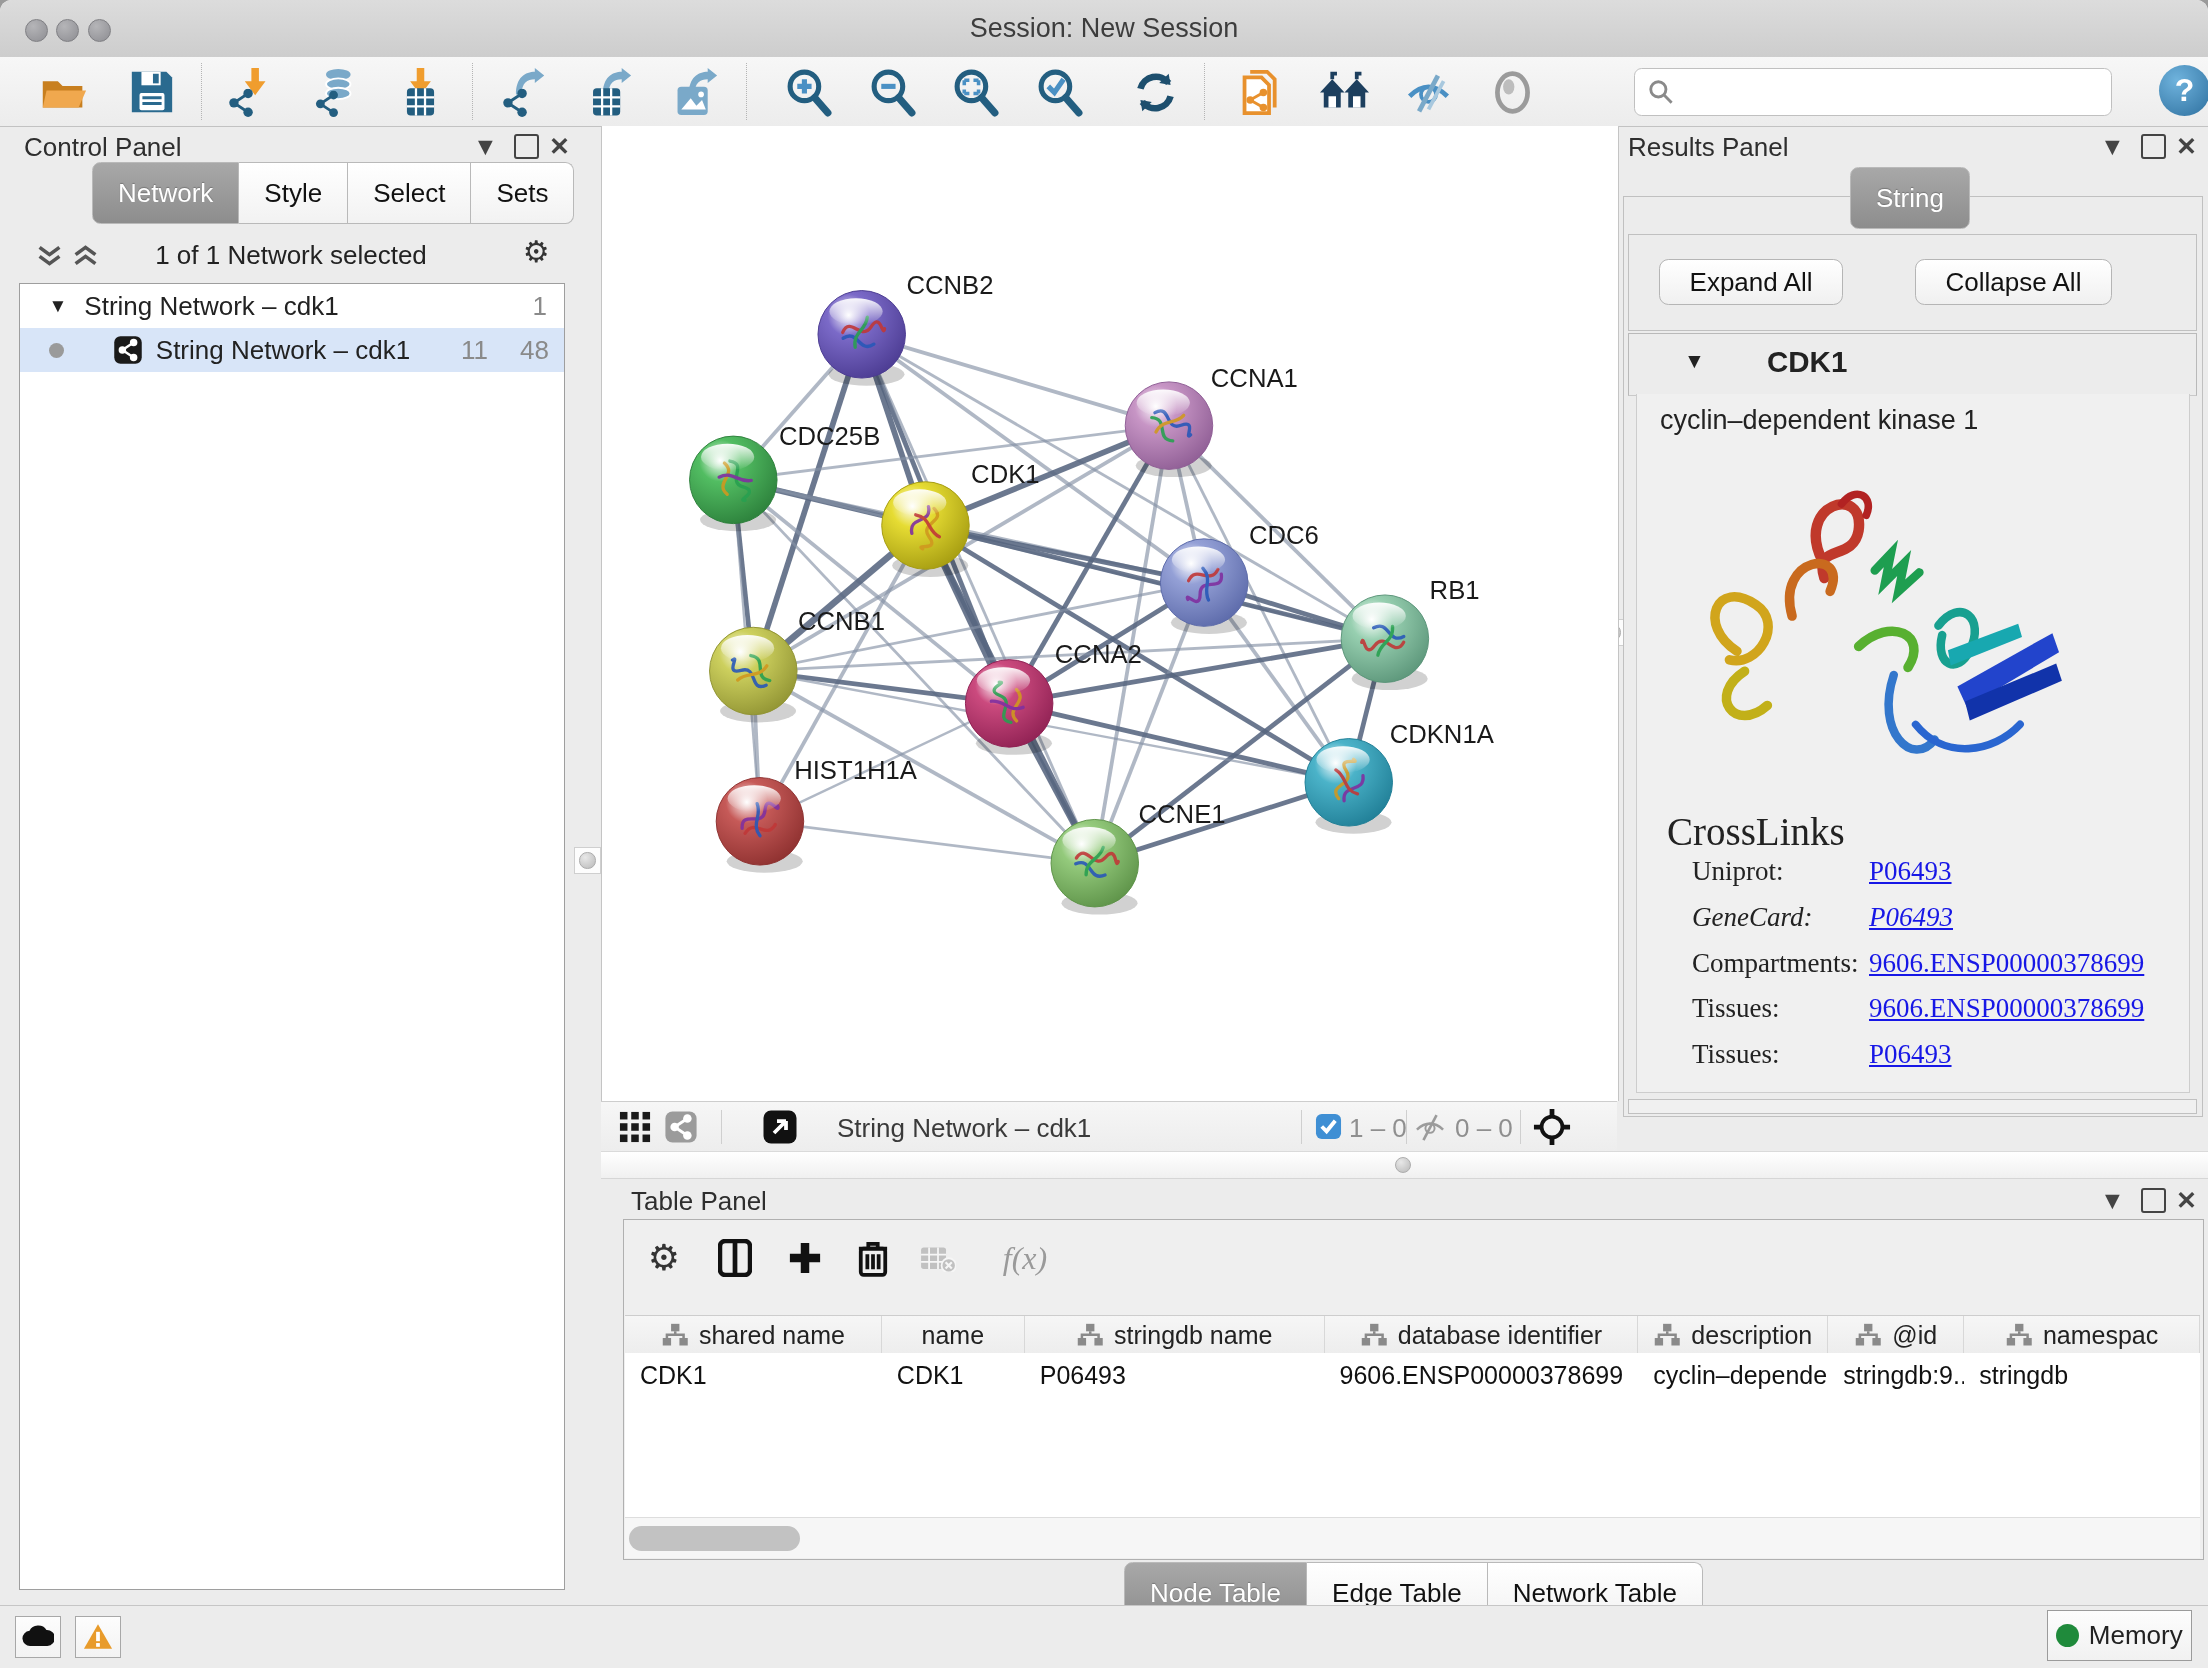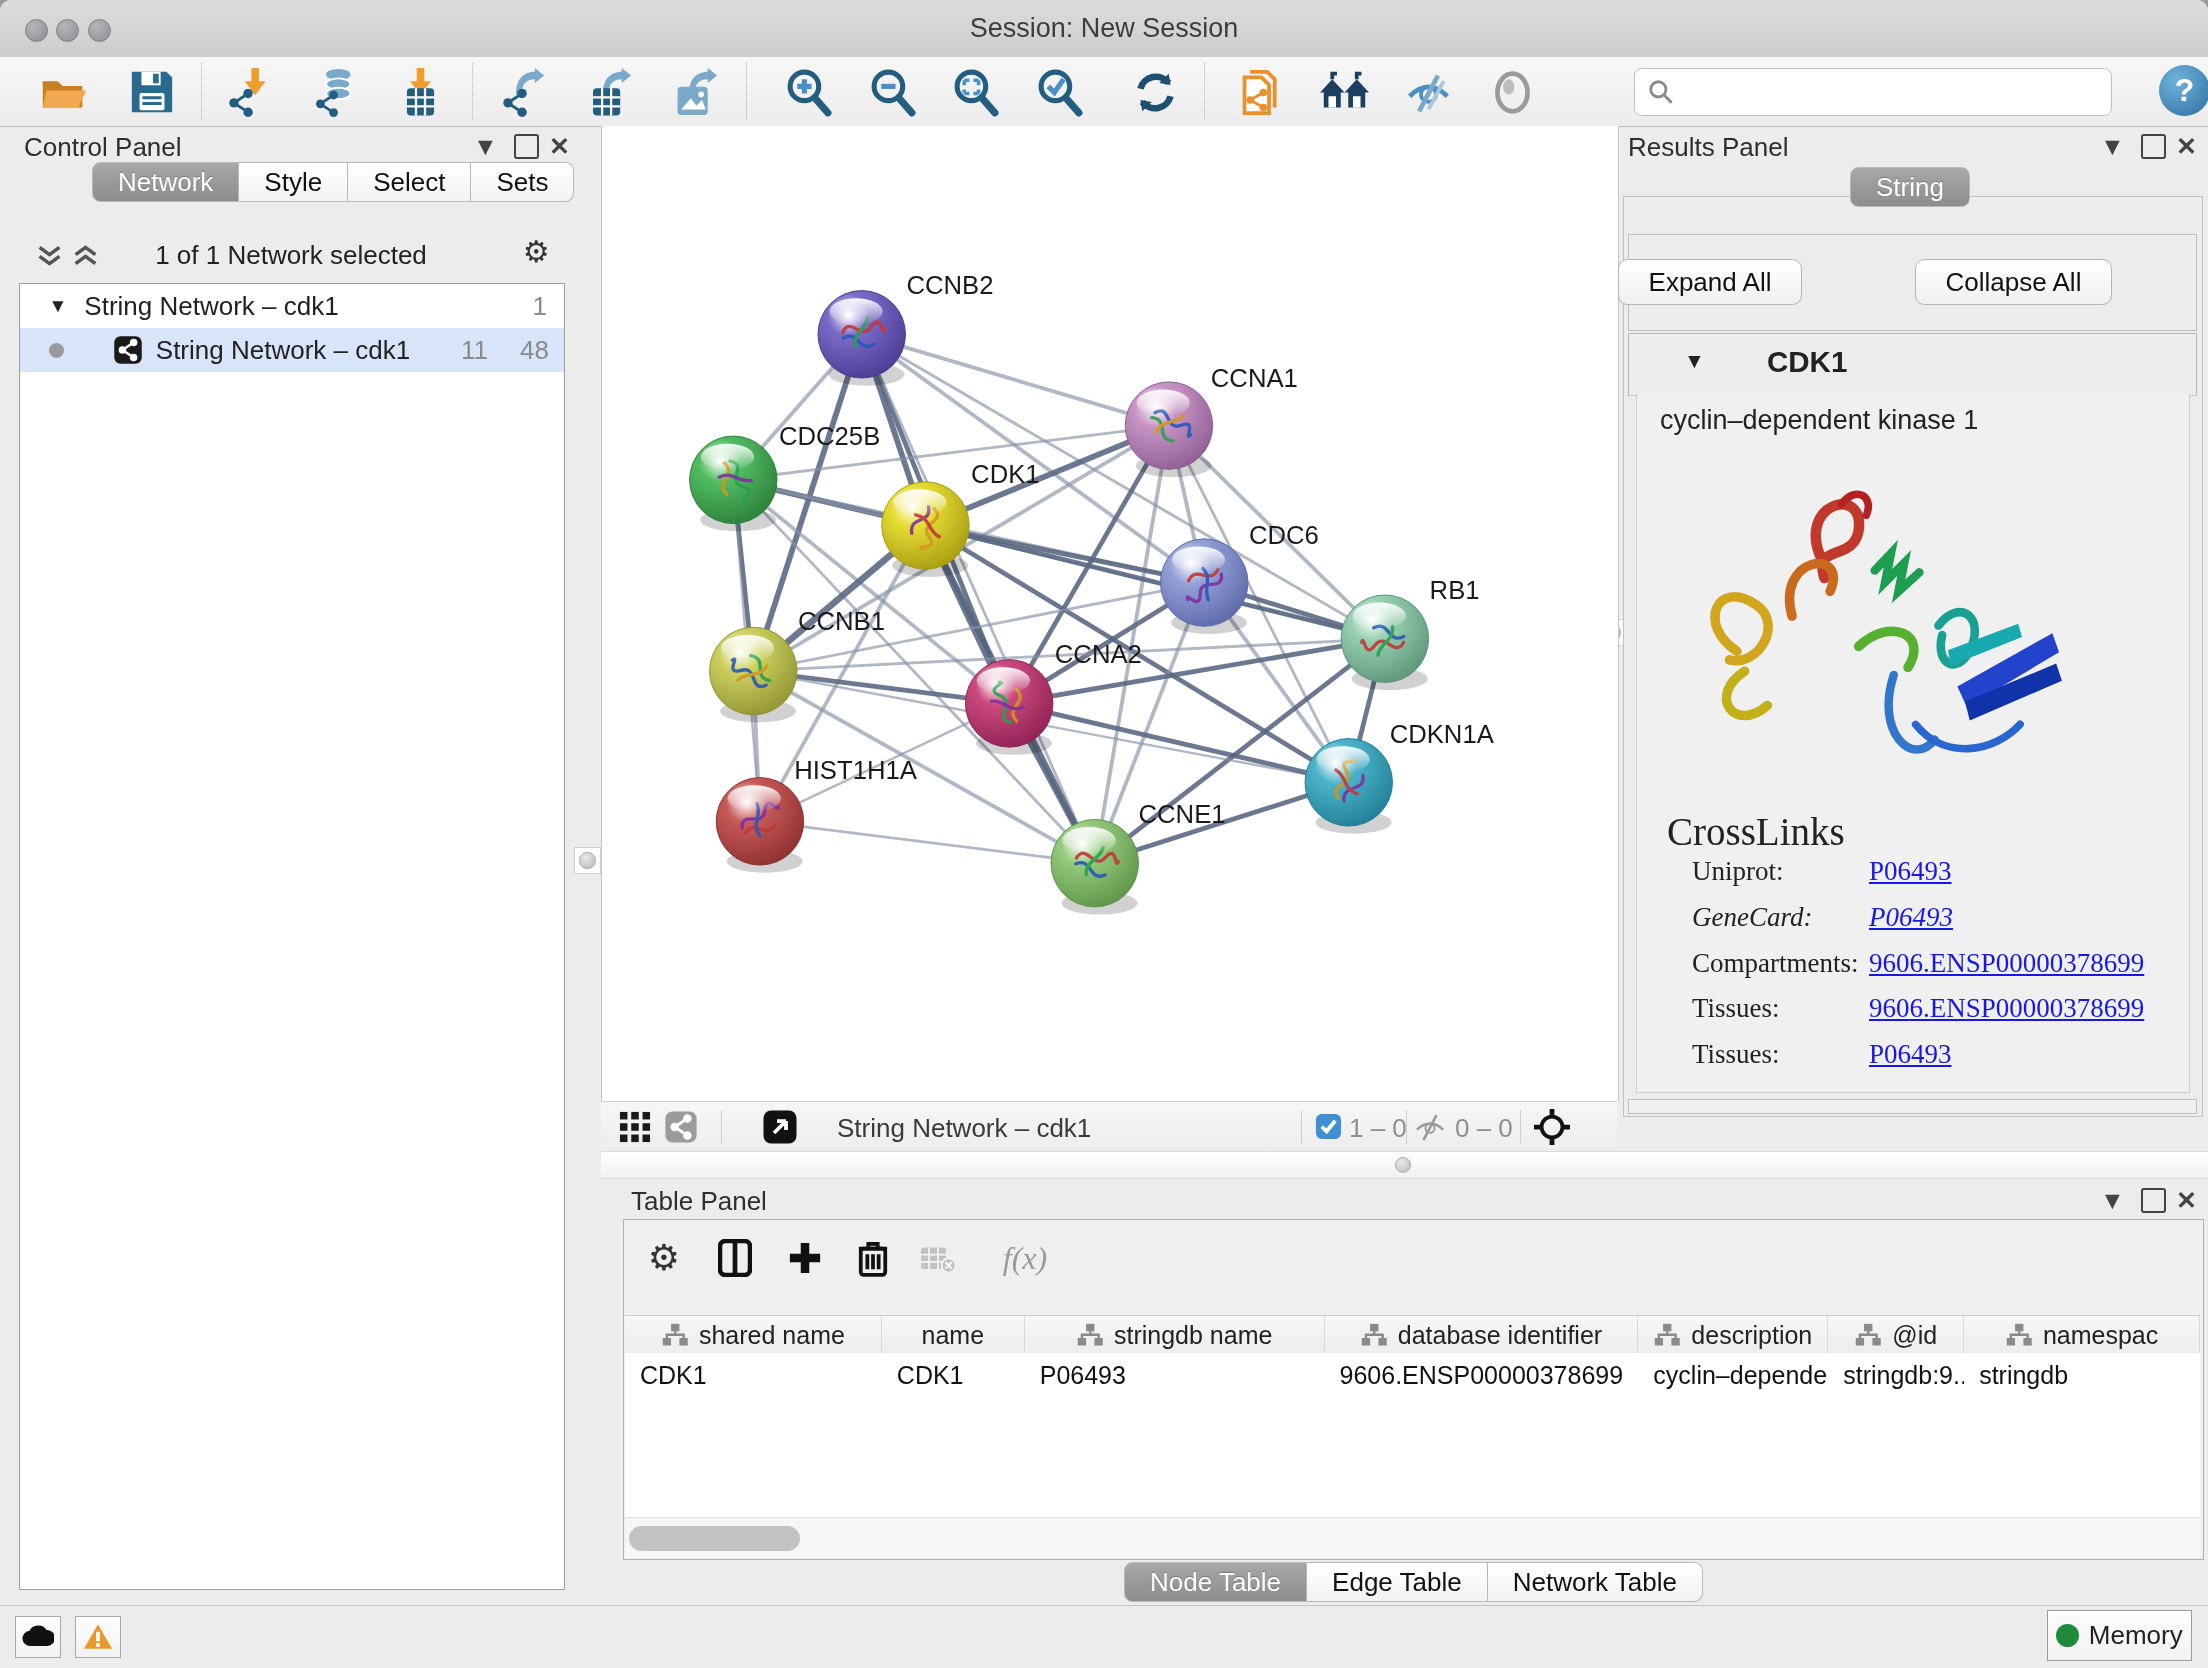--- a/index.html
+++ b/index.html
@@ -24,21 +24,21 @@
     background:#fff;border:1px solid #c0c0c0;border-radius:7.6px;display:flex;align-items:center;}
   .searchbox svg{margin-left:11.4px;}
   .helpbtn{position:absolute;left:2159px;top:7.6px;width:51px;height:51px;border-radius:50%;
     background:radial-gradient(circle at 35% 30%,#6fb3dd,#2d6f9e);color:#fff;font-weight:bold;
     font-size:32px;display:flex;align-items:center;justify-content:center;}
   
   .panel-title{position:absolute;font-size:26px;color:#2e2e2e;}
   .pctrl{position:absolute;top:0;font-size:25px;color:#444;line-height:28.5px;}
   .pctrl.box{width:21px;height:21px;border:2.9px solid #444;border-radius:2.9px;}
   .tabrow{position:absolute;display:flex;height:38px;}
-  .tab{height:38px;line-height:38px;padding:0 25px;font-size:26px;background:linear-gradient(#ffffff,#f2f2f2);
+  .tab{height:38px;line-height:38px;padding:11px 25px;font-size:26px;background:linear-gradient(#ffffff,#f2f2f2);
     border:1px solid #b9b9b9;border-left:none;color:#111;}
   .tab:first-child{border-left:1px solid #b9b9b9;border-radius:8.6px 0 0 8.6px;}
   .tab:last-child{border-radius:0 8.6px 8.6px 0;}
   .tab.sel{background:linear-gradient(#a8a8a8,#8d8d8d);color:#fff;text-shadow:0 -1px 1px rgba(0,0,0,.25);}
   
   .summary-row{position:absolute;left:19px;top:234px;width:544px;height:42px;font-size:26px;color:#222;}
   .treebox{position:absolute;left:19px;top:283px;width:544px;height:1305px;background:#fff;
     border:1.9px solid #9e9e9e;}
   .trow{position:relative;width:100%;height:44px;font-size:26px;display:flex;align-items:center;}
   .trow.sel{background:#d8e5f8;}
@@ -661,21 +661,21 @@
   <span class="pctrl" style="left:2100px;top:132px">▼</span>
   <span class="pctrl box" style="left:2141px;top:134px"></span>
   <span class="pctrl" style="left:2176px;top:132px;font-weight:bold">✕</span>
 
   <div class="rbox" style="left:1623px;top:196px;width:578px;height:919px"></div>
   <div class="tabrow" style="left:1850px;top:167px">
     <span class="tab sel" style="border-radius:8.6px;border-left:1px solid #b9b9b9">String</span>
   </div>
 
   <div class="rbox" style="left:1628px;top:234px;width:567px;height:95px;background:#ececec"></div>
-  <button class="pushbtn" style="left:1618px;top:259px;width:184px">Expand All</button>
+  <button class="pushbtn" style="left:1659px;top:259px;width:184px">Expand All</button>
   <button class="pushbtn" style="left:1915px;top:259px;width:197px">Collapse All</button>
 
   <div class="cdk-header">
     <span style="position:absolute;left:55px;top:15px;font-size:21px">▼</span>
     <span style="position:absolute;left:138px;top:11.4px;font-size:29.5px;font-weight:bold">CDK1</span>
   </div>
   <div class="cdk-content">
     <div style="position:absolute;left:23px;top:11.4px;font-size:27px">cyclin–dependent kinase 1</div>
 
     <svg style="position:absolute;left:43px;top:53px" width="399" height="342" viewBox="0 0 420 360">

